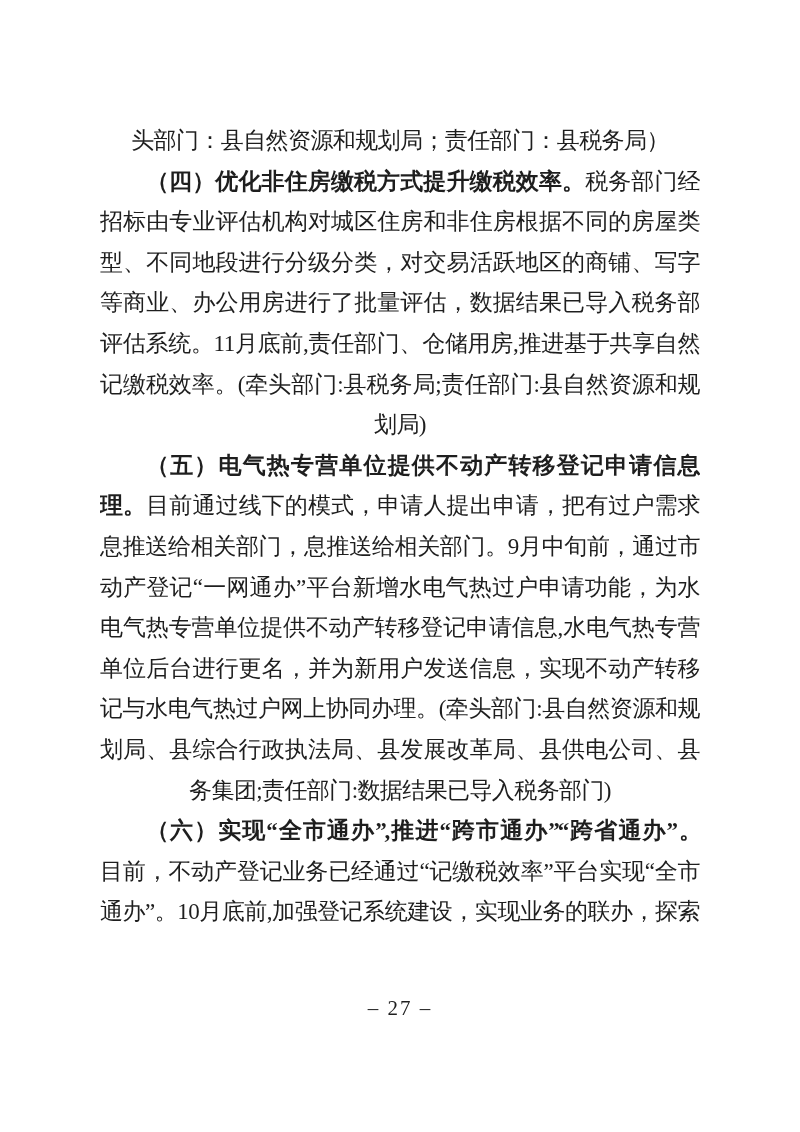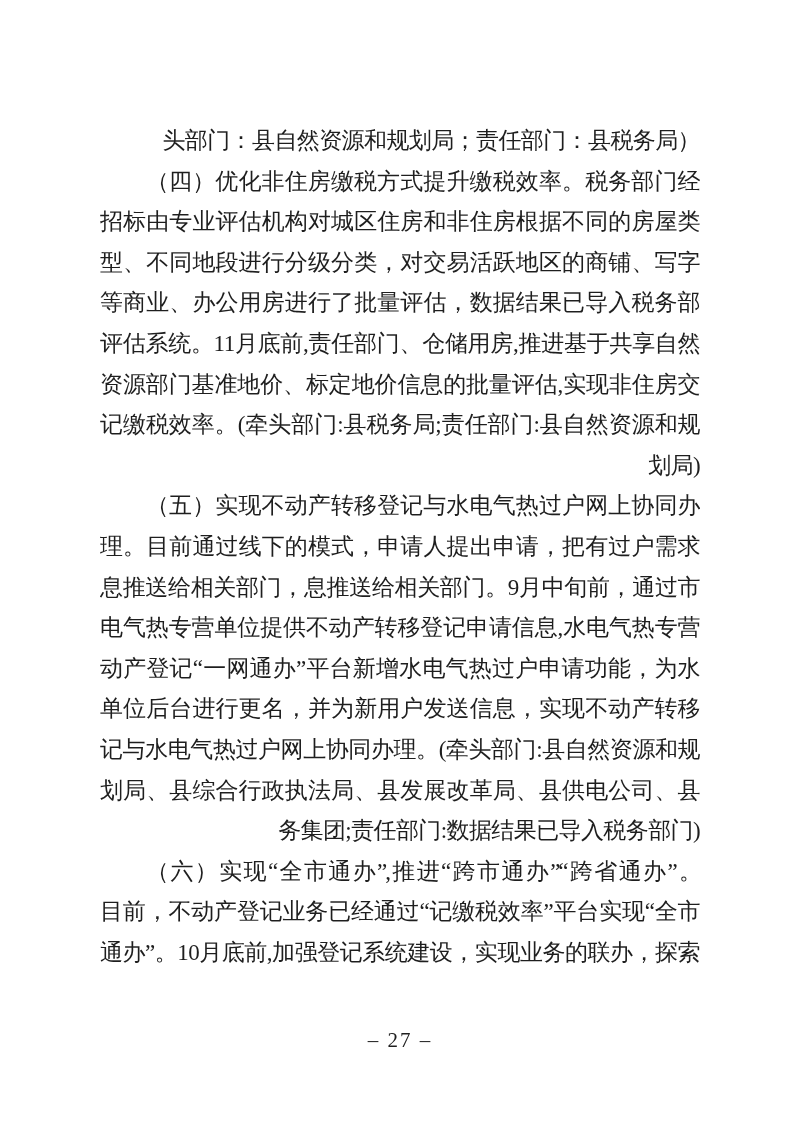--- a/index.html
+++ b/index.html
@@ -20,70 +20,69 @@
     left: 100px;
     top: 121px;
     width: 600px;
     font-size: 23px;
     line-height: 40.6px;
   }
   .line {
     height: 40.6px;
     letter-spacing: -0.6px;
     overflow: hidden;
-    text-align: right;
+    text-align: center;
     white-space: nowrap;
   }
   .fill {
     white-space: normal;
     text-align: justify;
     text-align-last: justify;
   }
   .indent {
     text-indent: 46px;
   }
   .tight {
     letter-spacing: -2.1px;
   }
   .seg-bold {
-    font-weight: 400;
+    font-weight: 700;
   }
   .seg-reg {
     font-weight: 400;
   }
   .page-footer {
     position: absolute;
-    top: 1024px;
+    top: 992px;
     left: 0;
     width: 800px;
     text-align: center;
     font-size: 21px;
     line-height: 32px;
     letter-spacing: 2px;
     color: #1e1e1e;
   }
 </style>
 </head>
 <body>
 
 <div class="doc-body">
   <div class="line"><span class="seg-reg">头部门：县自然资源和规划局；责任部门：县税务局）</span></div>
   <div class="line fill indent"><span class="seg-bold">（四）优化非住房缴税方式提升缴税效率。</span><span class="seg-reg">税务部门经过</span></div>
   <div class="line fill"><span class="seg-reg">招标由专业评估机构对城区住房和非住房根据不同的房屋类</span></div>
   <div class="line fill"><span class="seg-reg">型、不同地段进行分级分类，对交易活跃地区的商铺、写字楼</span></div>
   <div class="line fill"><span class="seg-reg">等商业、办公用房进行了批量评估，数据结果已导入税务部门</span></div>
   <div class="line fill"><span class="seg-reg">评估系统。11月底前,责任部门、仓储用房,推进基于共享自然</span></div>
-  <div class="line fill"><span class="seg-reg">资源部门基准地价、标定地价信息的批量评估,实现非住房交</span></div>
   <div class="line fill"><span class="seg-reg">记缴税效率。(牵头部门:县税务局;责任部门:县自然资源和规</span></div>
   <div class="line"><span class="seg-reg">划局)</span></div>
-  <div class="line fill indent"><span class="seg-bold">（五）实现不动产转移登记与水电气热过户网上协同办</span></div>
+  <div class="line fill indent"><span class="seg-bold">（五）电气热专营单位提供不动产转移登记申请信息</span></div>
   <div class="line fill"><span class="seg-bold">理。</span><span class="seg-reg">目前通过线下的模式，申请人提出申请，把有过户需求信</span></div>
   <div class="line fill"><span class="seg-reg">息推送给相关部门，息推送给相关部门。9月中旬前，通过市不</span></div>
+  <div class="line fill"><span class="seg-reg">动产登记“一网通办”平台新增水电气热过户申请功能，为水</span></div>
   <div class="line fill"><span class="seg-reg">电气热专营单位提供不动产转移登记申请信息,水电气热专营</span></div>
-  <div class="line fill"><span class="seg-reg">动产登记“一网通办”平台新增水电气热过户申请功能，为水</span></div>
   <div class="line fill"><span class="seg-reg">单位后台进行更名，并为新用户发送信息，实现不动产转移登</span></div>
   <div class="line fill"><span class="seg-reg">记与水电气热过户网上协同办理。(牵头部门:县自然资源和规</span></div>
   <div class="line fill"><span class="seg-reg">划局、县综合行政执法局、县发展改革局、县供电公司、县水</span></div>
   <div class="line"><span class="seg-reg">务集团;责任部门:数据结果已导入税务部门)</span></div>
   <div class="line fill indent tight"><span class="seg-bold">（六）实现“全市通办”,推进“跨市通办”“跨省通办”。</span></div>
   <div class="line fill"><span class="seg-reg">目前，不动产登记业务已经通过“记缴税效率”平台实现“全市</span></div>
   <div class="line fill"><span class="seg-reg">通办”。10月底前,加强登记系统建设，实现业务的联办，探索</span></div>
 </div>
 
 <div class="page-footer">– 27 –</div>

